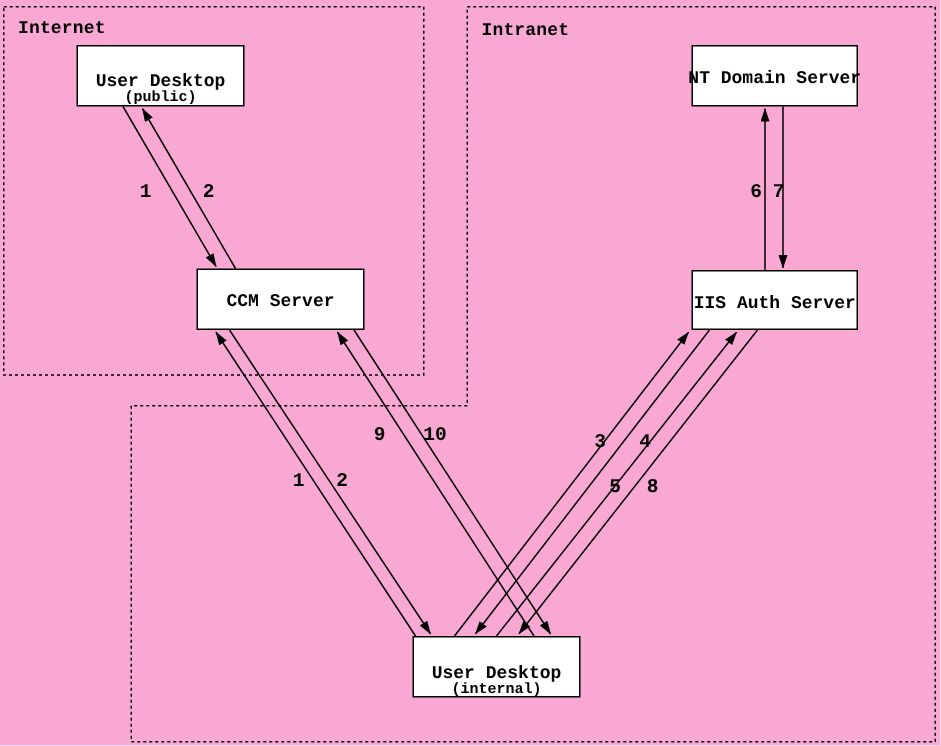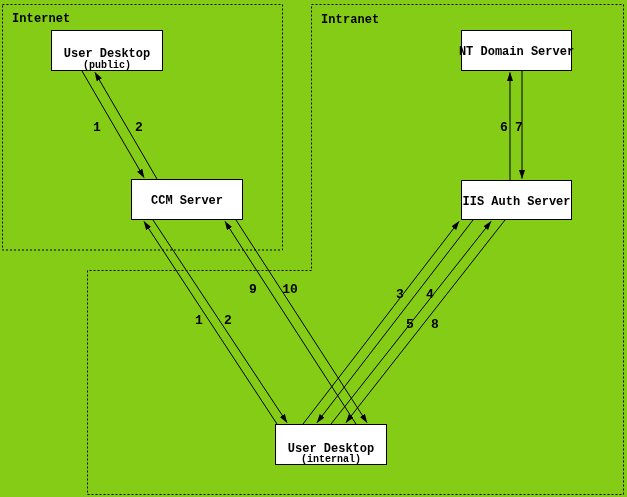--- a/index.html
+++ b/index.html
@@ -1,18 +1,18 @@
 <!DOCTYPE html>
 <html><head>
 <meta charset="utf-8">
 <style>
   html, body { margin: 0; padding: 0; background: #ffffff; }
   .stage {
     width: 627px; height: 497px; position: relative;
-    background: #84cc16; overflow: hidden;
+    background: #f9a8d4; overflow: hidden;
   }
   svg text {
     font-family: "Liberation Mono", "DejaVu Sans Mono", monospace;
     font-weight: bold;
     fill: #000000;
   }
   .zone-label { font-size: 12px; letter-spacing: 0.1px; }
   .node-title { font-size: 12px; }
   .node-sub   { font-size: 10px; }
   .num-label  { font-size: 13px; }

